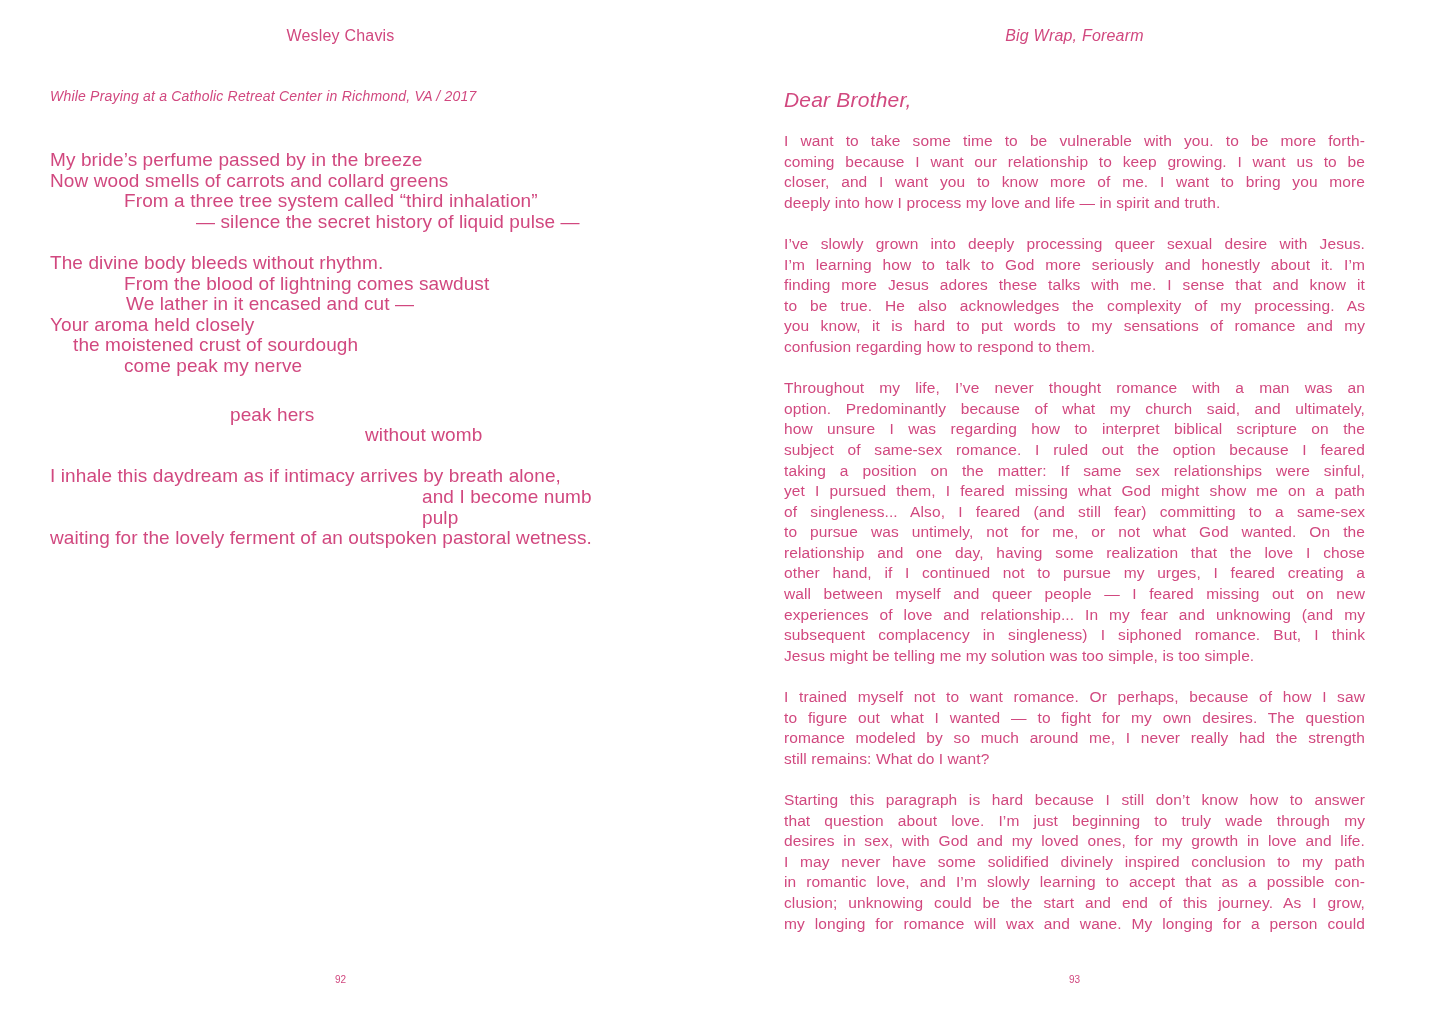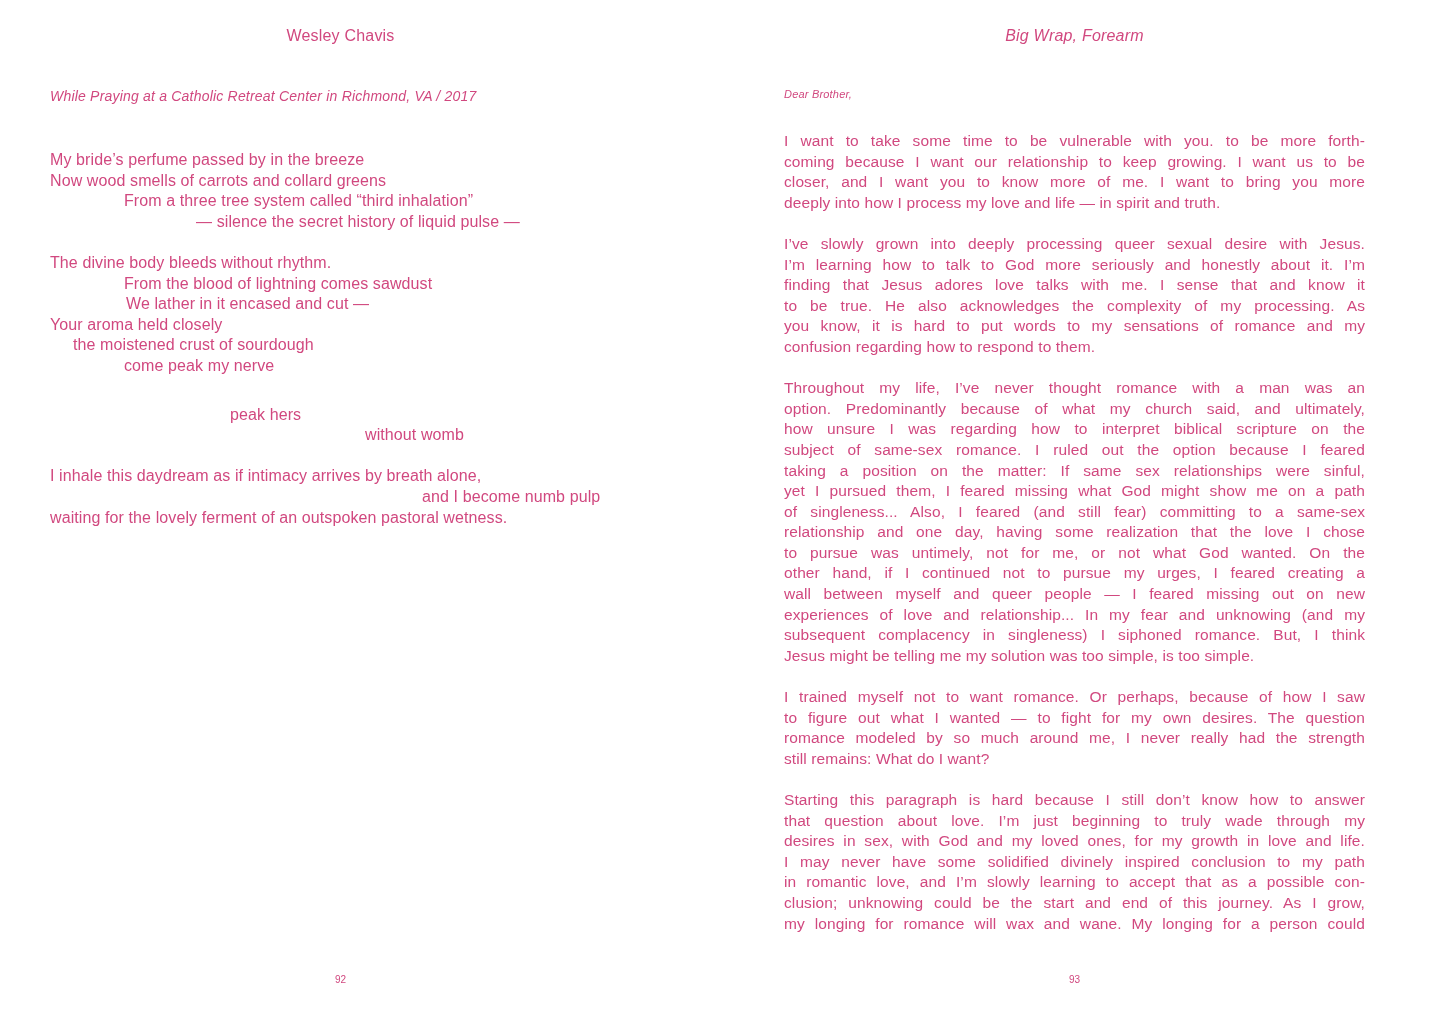--- a/index.html
+++ b/index.html
@@ -34,31 +34,31 @@
 
   .piece-title {
     top: 88px;
     font-style: italic;
     font-size: 14px;
     letter-spacing: 0.2px;
   }
 
   .poem {
     top: 150px;
-    font-size: 16px;
+    font-size: 19px;
     line-height: 20.6px;
     letter-spacing: 0.1px;
   }
   .stanza + .stanza { margin-top: 20.6px; }
   .poem-line { white-space: pre-wrap; }
 
   .salutation {
     top: 88px;
     font-style: italic;
-    font-size: 11px;
+    font-size: 21px;
     letter-spacing: 0.2px;
   }
 
   .letter-body {
     top: 131px;
     font-size: 15.5px;
     line-height: 20.6px;
     letter-spacing: 0.1px;
   }
   .paragraph + .paragraph { margin-top: 20.6px; }
@@ -116,35 +116,35 @@
   <div class="col col-right letter-body">
       <div class="paragraph">
         <div class="pline">I want to take some time to be vulnerable with you. to be more forth-</div>
         <div class="pline">coming because I want our relationship to keep growing. I want us to be</div>
         <div class="pline">closer, and I want you to know more of me. I want to bring you more</div>
         <div class="pline plast">deeply into how I process my love and life —  in spirit and truth.</div>
       </div>
       <div class="paragraph">
         <div class="pline">I’ve slowly grown into deeply processing queer sexual desire with Jesus.</div>
         <div class="pline">I’m learning how to talk to God more seriously and honestly about it. I’m</div>
-        <div class="pline">finding that Jesus adores love talks with me. I sense that and know it</div>
+        <div class="pline">finding more Jesus adores these talks with me. I sense that and know it</div>
         <div class="pline">to be true. He also acknowledges the complexity of my processing. As</div>
         <div class="pline">you know, it is hard to put words to my sensations of romance and my</div>
         <div class="pline plast">confusion regarding how to respond to them.</div>
       </div>
       <div class="paragraph">
         <div class="pline">Throughout my life, I’ve never thought romance with a man was an</div>
         <div class="pline">option. Predominantly because of what my church said, and ultimately,</div>
         <div class="pline">how unsure I was regarding how to interpret biblical scripture on the</div>
         <div class="pline">subject of same-sex romance. I ruled out the option because I feared</div>
         <div class="pline">taking a position on the matter: If same sex relationships were sinful,</div>
         <div class="pline">yet I pursued them, I feared missing what God might show me on a path</div>
         <div class="pline">of singleness... Also, I feared (and still fear) committing to a same-sex</div>
+        <div class="pline">to pursue was untimely, not for me, or not what God wanted. On the</div>
         <div class="pline">relationship and one day, having some realization that the love I chose</div>
-        <div class="pline">to pursue was untimely, not for me, or not what God wanted. On the</div>
         <div class="pline">other hand, if I continued not to pursue my urges, I feared creating a</div>
         <div class="pline">wall between myself and queer people — I feared missing out on new</div>
         <div class="pline">experiences of love and relationship... In my fear and unknowing (and my</div>
         <div class="pline">subsequent complacency in singleness) I siphoned romance. But, I think</div>
         <div class="pline plast">Jesus might be telling me my solution was too simple, is too simple.</div>
       </div>
       <div class="paragraph">
         <div class="pline">I trained myself not to want romance. Or perhaps, because of how I saw</div>
         <div class="pline">to figure out what I wanted — to fight for my own desires. The question</div>
         <div class="pline">romance modeled by so much around me, I never really had the strength</div>

